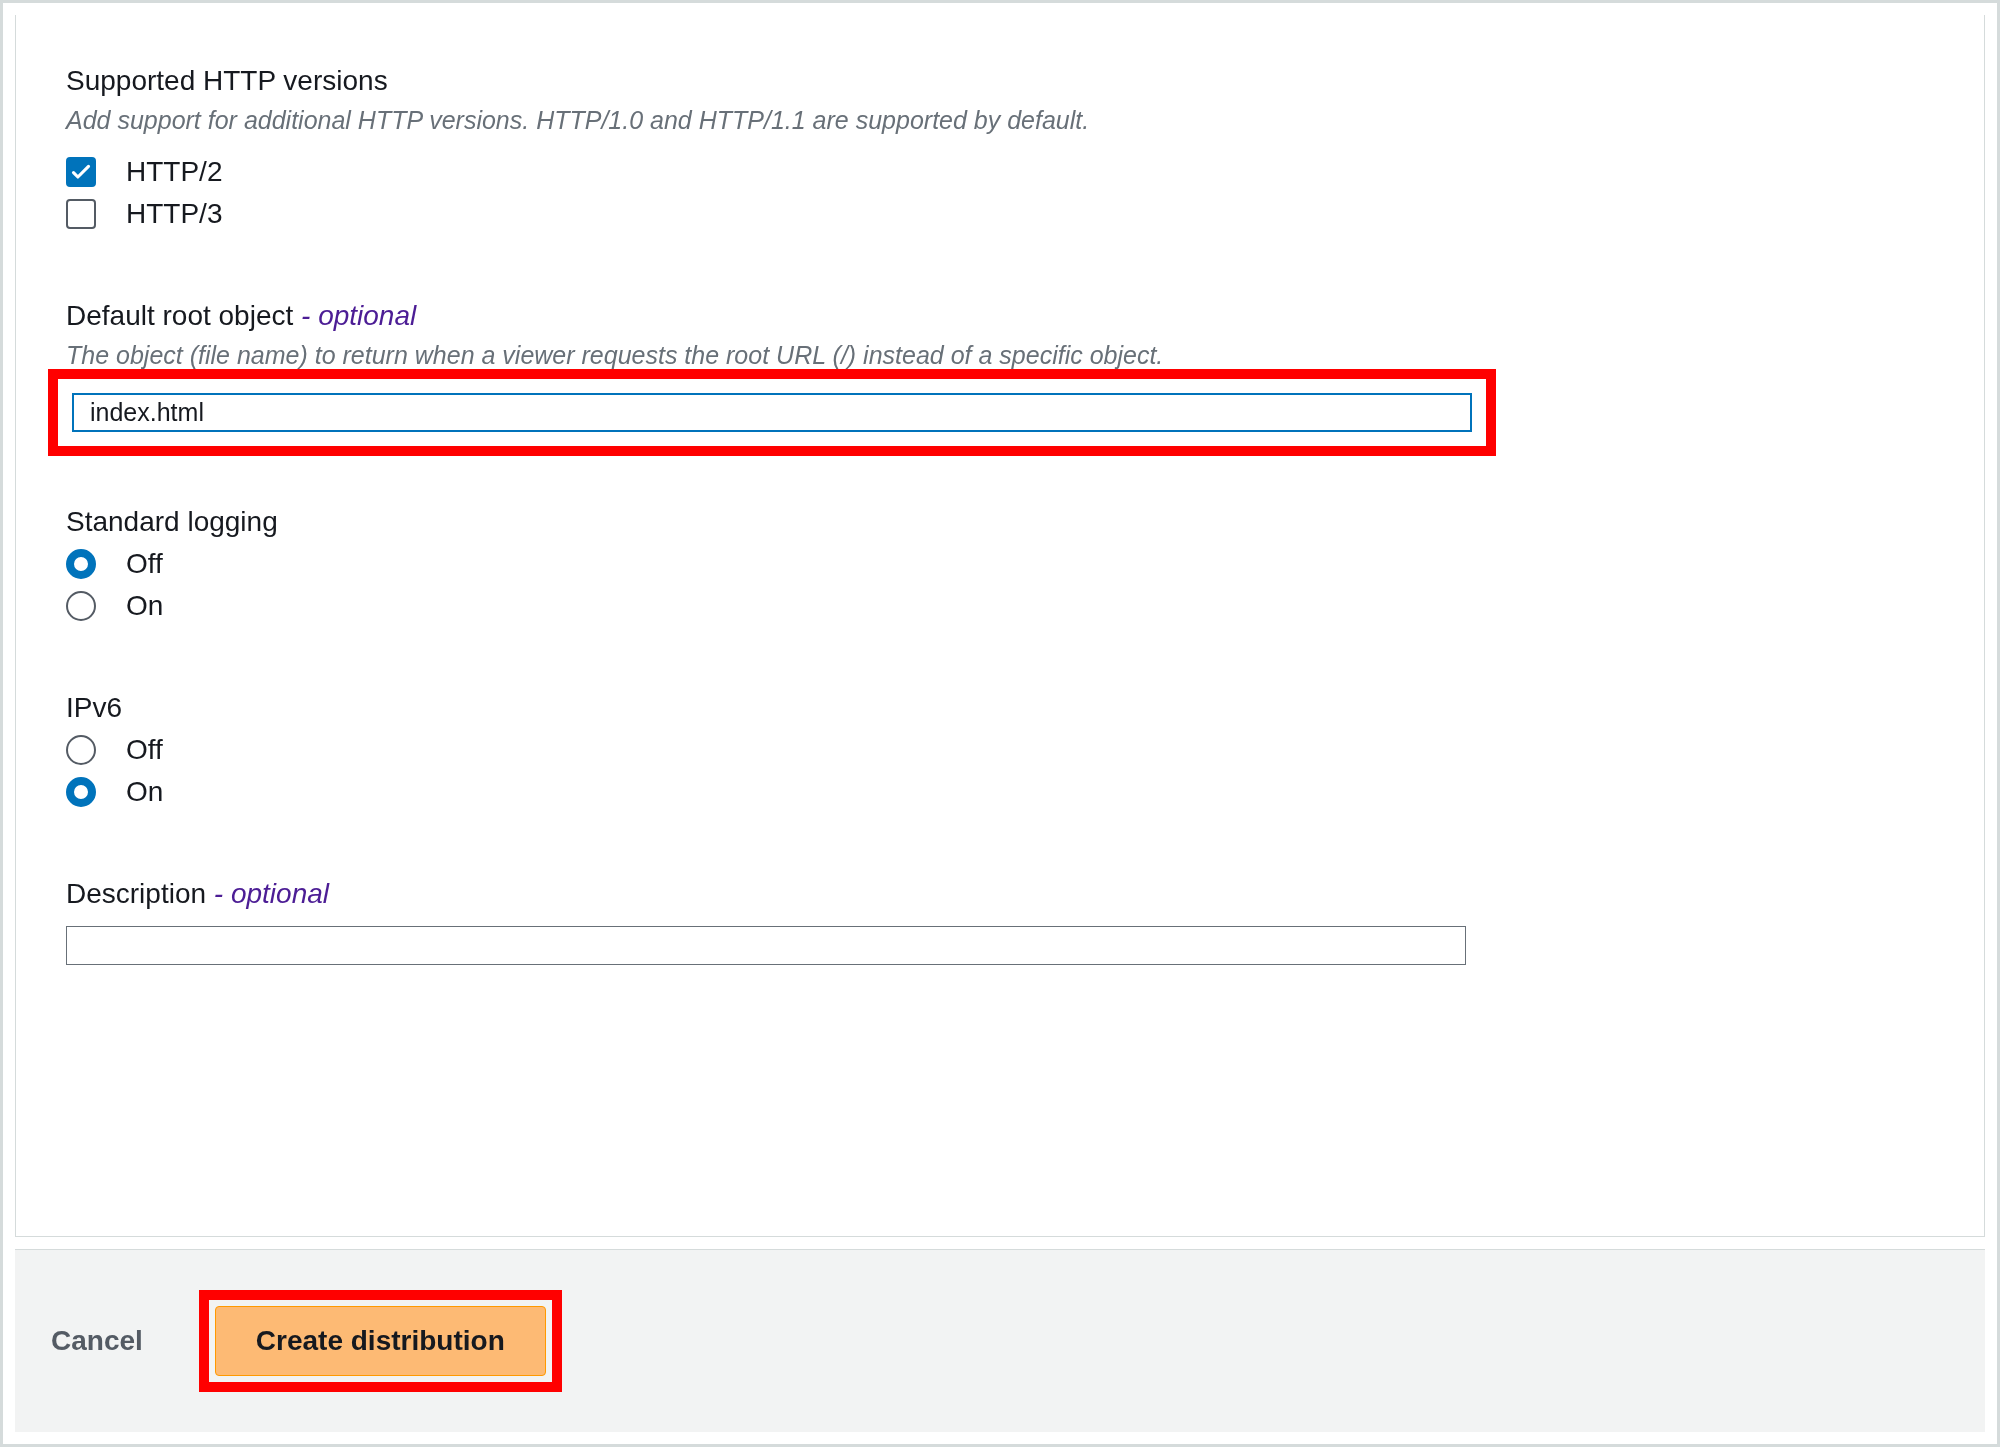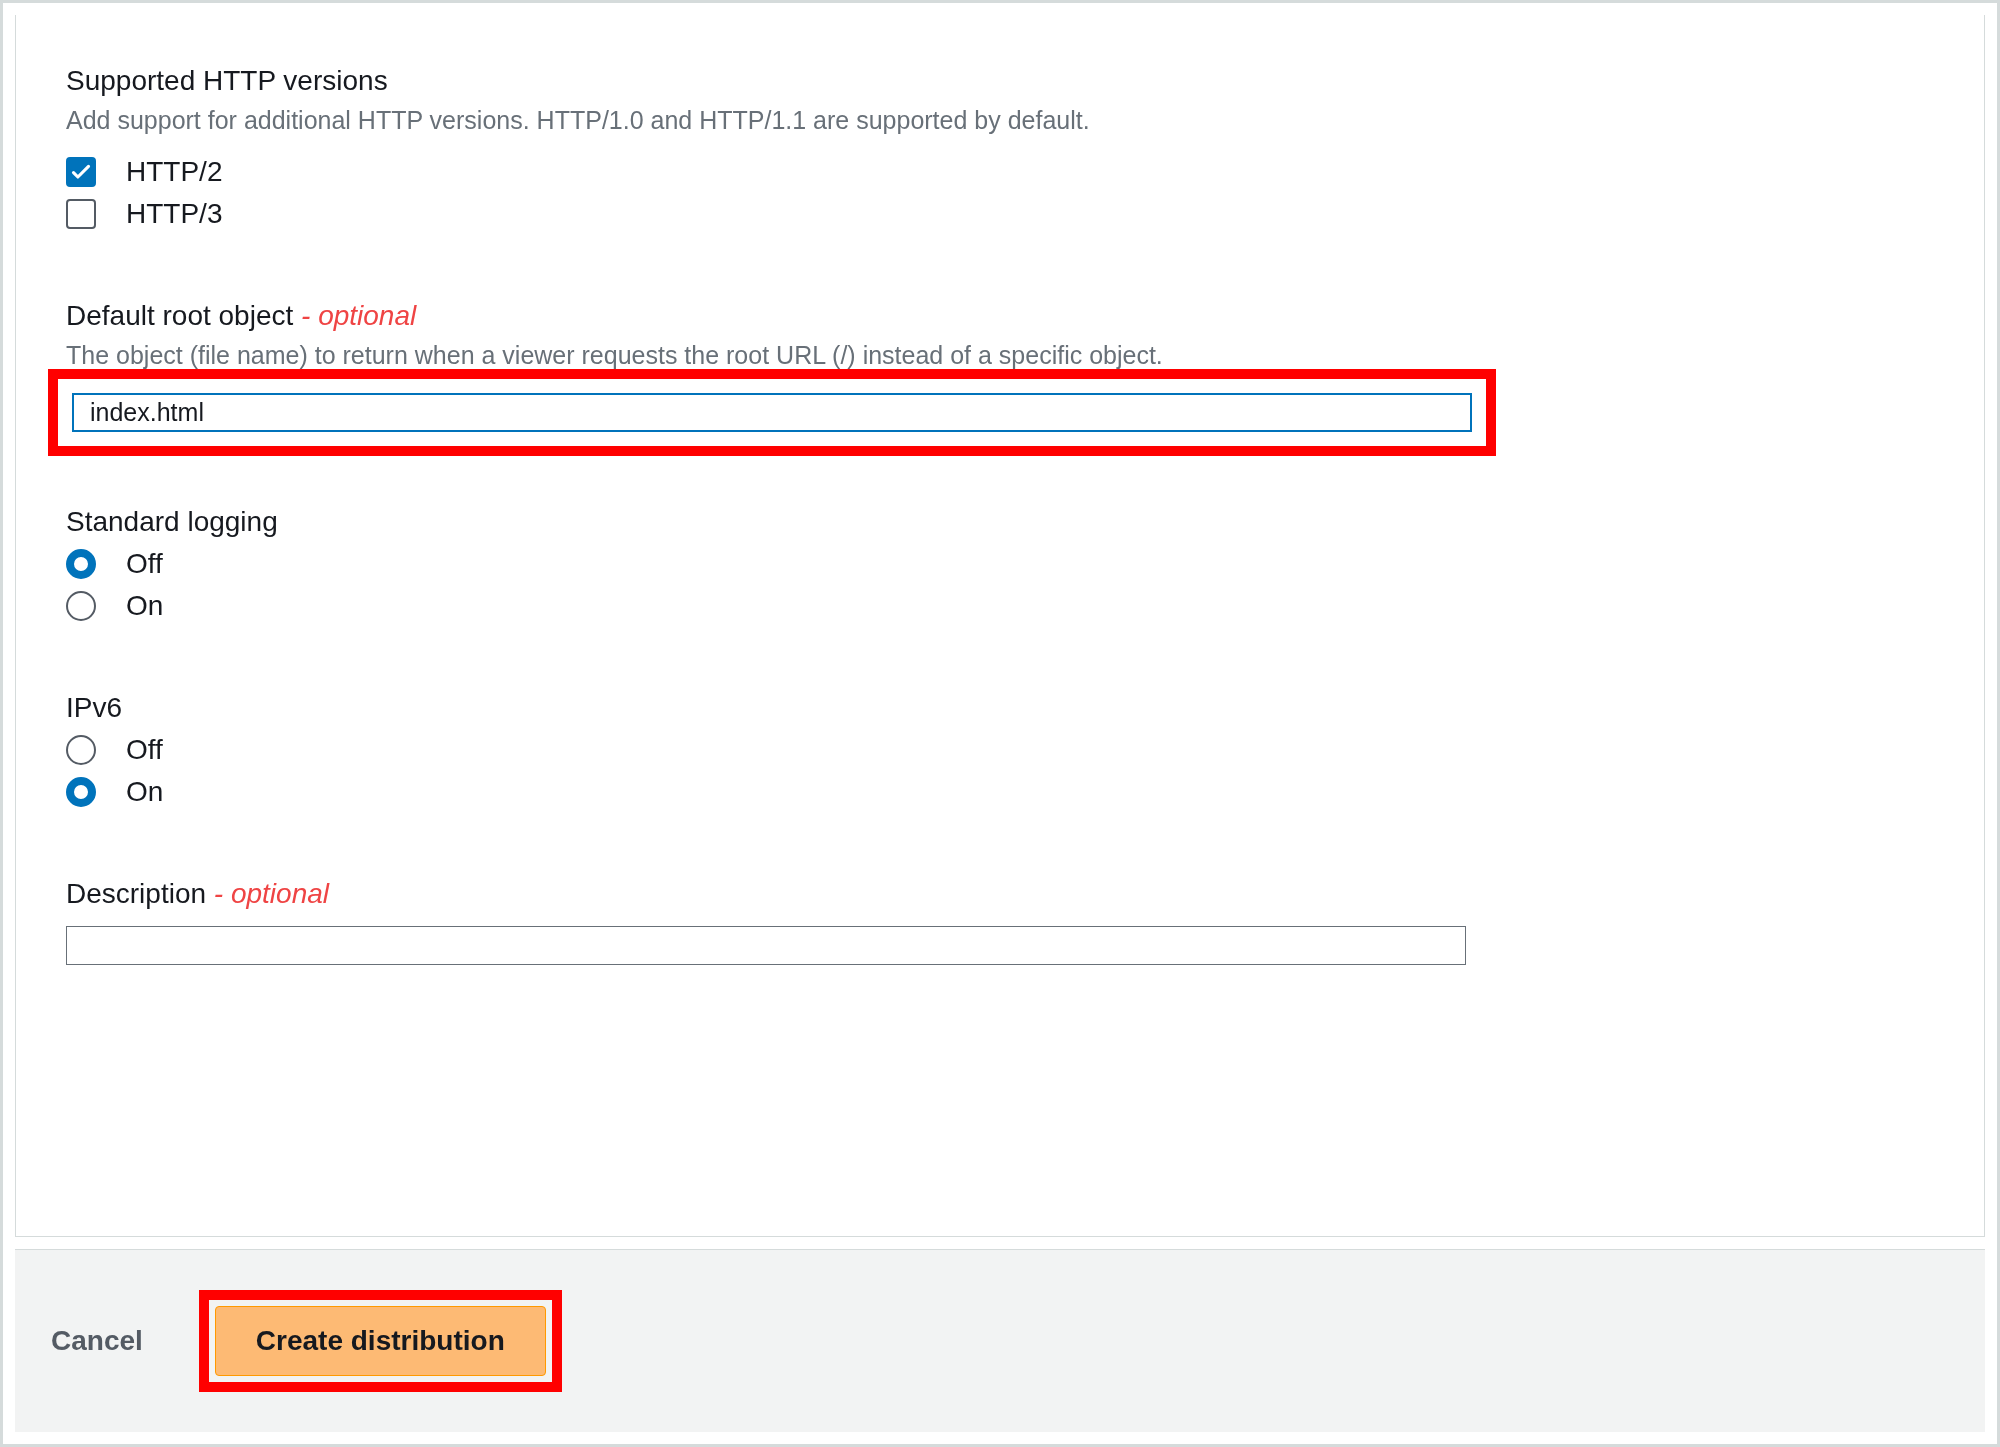--- a/index.html
+++ b/index.html
@@ -29,22 +29,23 @@
       font-size: 28px;
       font-weight: 400;
       color: #16191f;
       margin: 0 0 6px 0;
     }
     .section-desc {
       font-size: 25px;
       color: #687078;
       margin: 0 0 18px 0;
       line-height: 1.4;
-    }
-    .optional { font-style: italic; color: #ef4444; }
+      font-style: italic;
+    }
+    .optional { font-style: italic; color: #4c1d95; }
     .checkbox-row, .radio-row {
       display: flex;
       align-items: center;
       gap: 30px;
       font-size: 28px;
       margin: 10px 0;
       cursor: pointer;
       user-select: none;
     }
     .checkbox {

